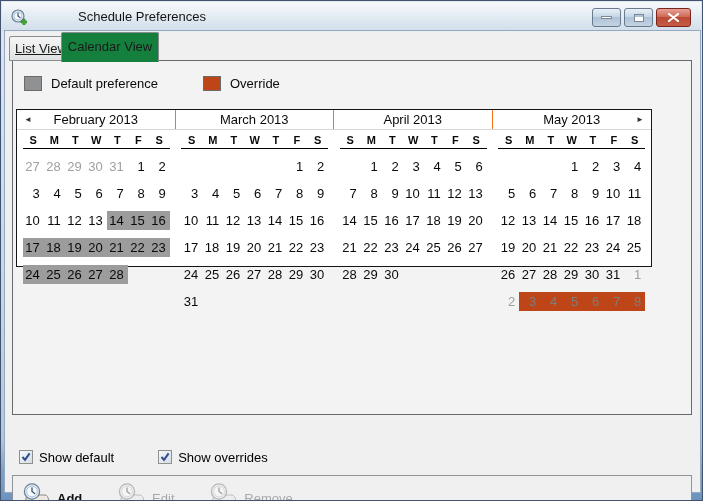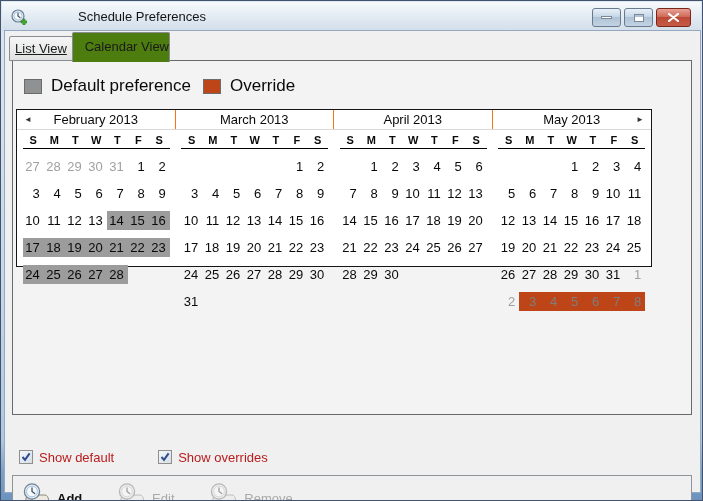--- a/index.html
+++ b/index.html
@@ -39,33 +39,33 @@
   .tab{
     position:absolute; font-size:13px; color:#1A1A1A; text-align:center;
     border:1px solid #898C90; border-radius:2px 2px 0 0; z-index:2; cursor:default;
   }
   .tab.inactive{
     left:4px; top:5px; width:64px; height:25px; line-height:23px;
     background:linear-gradient(to bottom,#F5F5F5,#E0E1E2);
     text-decoration:underline;
   }
   .tab.active{
-    left:67px; top:1px; width:98px; height:30px; line-height:28px;
-    background:#4d7c0f; border-bottom:none; z-index:3;text-align:right;
+    left:56px; top:1px; width:98px; height:30px; line-height:28px;
+    background:#15803d; border-bottom:none; z-index:3;
   }
   
   .tabpanel{
     position:absolute; left:7px; top:29px; width:680px; height:355px;
     background:#F3F3F3; border:1px solid #67696C; z-index:1;
   }
   
   .legend-item{ position:absolute; top:15px; display:flex; align-items:center; }
   .legend-item.l1{ left:11px; } .legend-item.l2{ left:190px;align-items:center; }
   .swatch{ width:18px; height:15px; border:1px solid #6B6B6B; margin-right:9px; }
-  .legend-label{ font-size:17px; color:#0A0A0A; }
+  .legend-label{ font-size:13px; color:#0A0A0A; }
   
   .calbox{
     position:absolute; left:3px; top:48px; width:636px; height:158px;
     background:#FFFFFF; border:1px solid #151515;
   }
   .cal-header{ position:relative; height:20px; display:flex; border-bottom:1px solid #D8D8D8; }
   .month-title{
     flex:0 0 25%; text-align:center; font-size:13px; line-height:19px; color:#0A0A0A;
   }
   .month-title.sep{ border-right:1px solid #f97316; }
@@ -94,21 +94,21 @@
   
   .filter-row{ position:absolute; left:0; top:414px; width:100%; height:24px; display:flex; align-items:center; }
   .filter{ display:flex; align-items:center; cursor:default; }
   .filter.f1{ margin-left:14px; } .filter.f2{ margin-left:44px; }
   .checkbox{
     width:14px; height:14px; border:1px solid #8E8F8F; background:linear-gradient(135deg,#F4F8FB,#D5DEE4);
     display:flex; align-items:center; justify-content:center; margin-right:6px;
   }
   .checkbox svg{ display:none; }
   .checkbox.checked svg{ display:block; }
-  .filter-label{ font-size:13px; color:#b91c1c; }
+  .filter-label{ font-size:13px; color:#000000; }
   
   .toolbar{
     position:absolute; left:7px; top:444px; width:680px; height:46px;
     background:#F0F0F0; border:1px solid #8F9499;
     display:flex; align-items:center; padding-left:5px; gap:14px;
   }
   .tool-btn{ display:flex; align-items:center; gap:5px; padding:2px 6px 2px 2px; cursor:default; }
   .tool-btn .tb-label{ font-size:13px; font-weight:bold; color:#111; }
   .tool-btn.disabled .tb-label{ color:#A8A8A8; font-weight:normal; }
   .tool-btn.disabled svg{ filter:grayscale(1) opacity(.5); }

